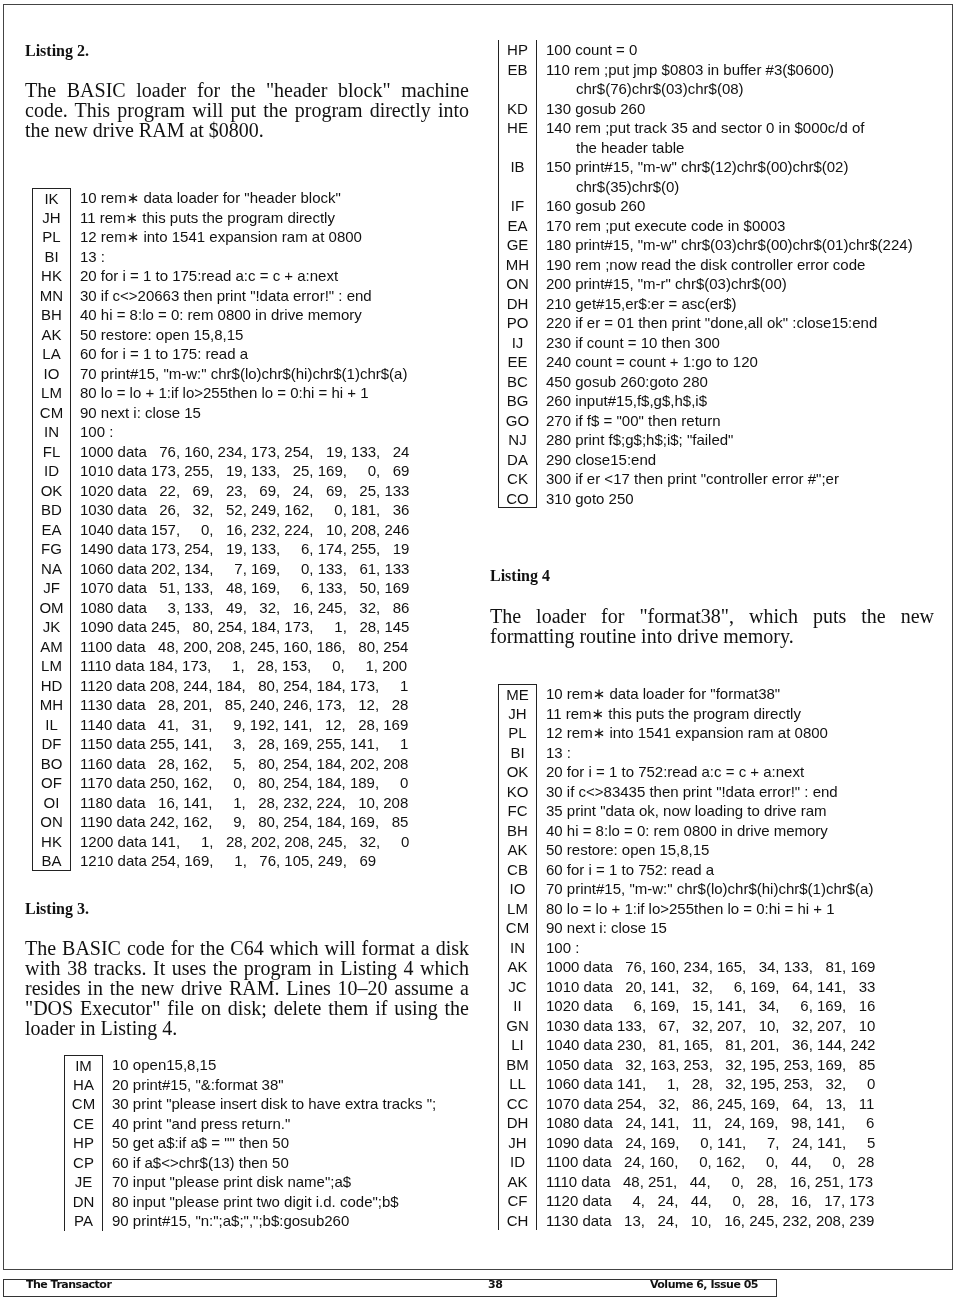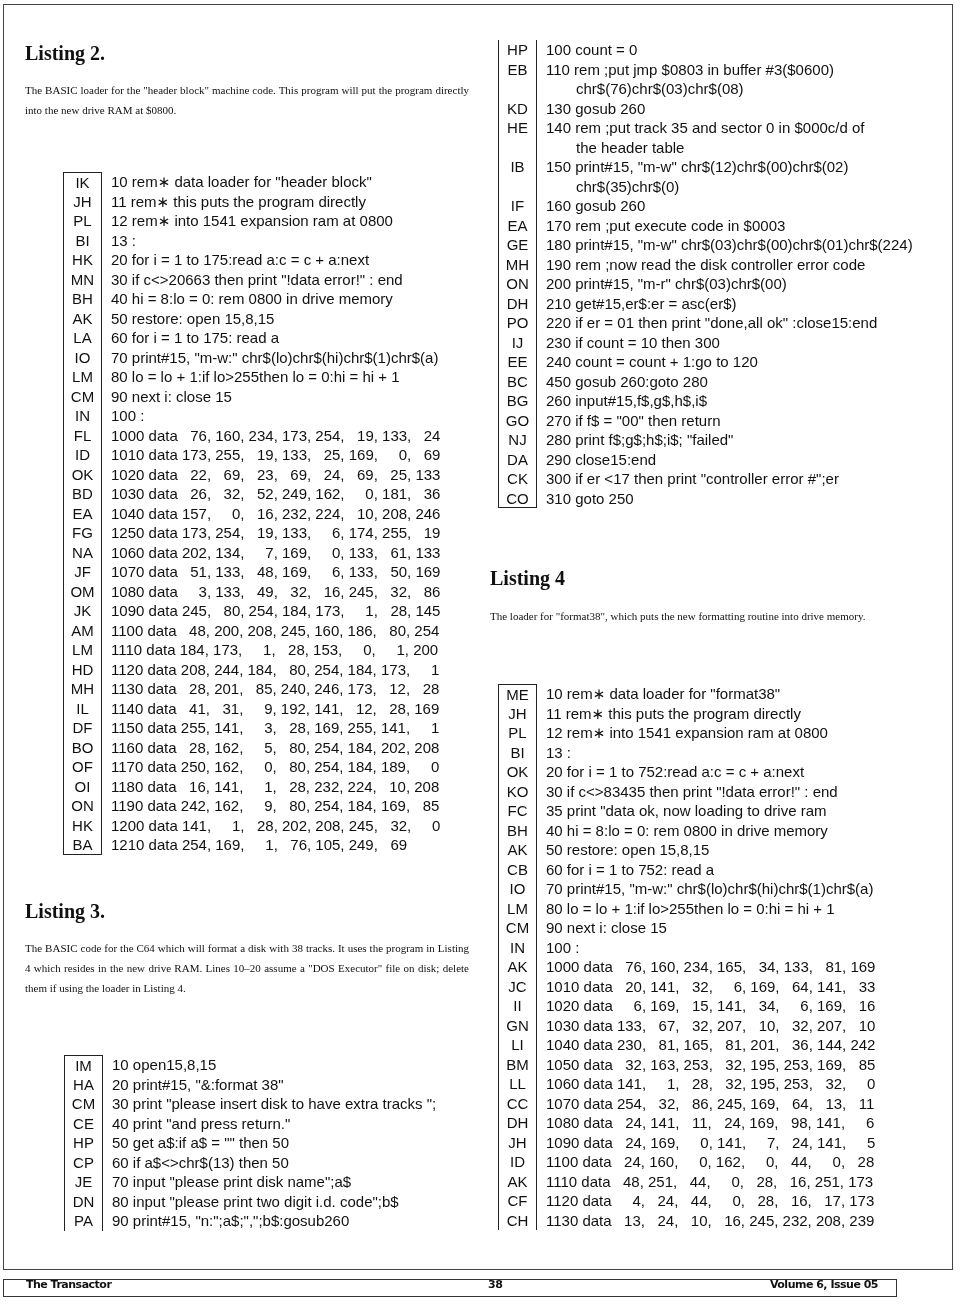--- a/index.html
+++ b/index.html
@@ -1,58 +1,58 @@
 <!DOCTYPE html>
 <html><head>
 <meta charset="utf-8">
 <style>
   html, body { margin: 0; padding: 0; background: #ffffff; }
   body { width: 960px; height: 1305px; position: relative; overflow: hidden; color: #111; }
   .frame { position: absolute; left: 3px; top: 4px; width: 950px; height: 1266px; border: 1.5px solid #444; box-sizing: border-box; }
-  .heading { font-family: "Liberation Serif", serif; font-weight: bold; font-size: 20px; margin: 0; }
-  .para { font-family: "Liberation Serif", serif; font-size: 11px; line-height: 20px; text-align: justify; margin: 0; }
+  .heading { font-family: "Liberation Serif", serif; font-weight: bold; font-size: 16px; margin: 0; }
+  .para { font-family: "Liberation Serif", serif; font-size: 20px; line-height: 20px; text-align: justify; margin: 0; }
   .listing { position: absolute; font-family: "Liberation Sans", sans-serif; font-size: 15px; padding-left: 8px; }
   .listing .row { display: flex; height: 19.5px; line-height: 19.5px; white-space: pre; }
   .listing .code { width: 37px; text-align: center; border-right: 1.4px solid #222; flex: none; }
   .listing .text { padding-left: 9px; }
   .listing .text.indent { padding-left: 39px; }
   .boxed { border-left: 1.4px solid #222; }
   .box-top { border-top: 1.4px solid #222; }
   .box-bottom { border-bottom: 1.4px solid #222; }
-  .footer { position: absolute; left: 3px; top: 1279px; width: 894px; height: 18px; border: 1.5px solid #333; box-sizing: border-box; font-family: "DejaVu Sans", sans-serif; font-weight: bold; font-size: 11px; letter-spacing: -0.5px; display: flex; align-items: center; justify-content: space-between; padding: 0 18px 8px 22px; }
+  .footer { position: absolute; left: 3px; top: 1279px; width: 774px; height: 18px; border: 1.5px solid #333; box-sizing: border-box; font-family: "DejaVu Sans", sans-serif; font-weight: bold; font-size: 11px; letter-spacing: -0.5px; display: flex; align-items: center; justify-content: space-between; padding: 0 18px 8px 22px; }
   .footer .mid { position: absolute; left: 484px; }
 </style>
 </head>
 <body>
 
 <div class="frame"></div>
 
 <h2 class="heading" style="position:absolute;left:25px;top:42px;">Listing 2.</h2>
 <p class="para" style="position:absolute;left:25px;top:80px;width:444px;">The BASIC loader for the "header block" machine code. This program will put the program directly into the new drive RAM at $0800.</p>
 
-<div class="listing" id="listing2-box" style="left:24px;top:172px;width:440px;margin-left:31px;">
+<div class="listing" id="listing2-box" style="left:24px;top:188px;width:440px;">
     <div class="row"><span class="code boxed box-top">IK</span><span class="text">10 rem∗ data loader for "header block"</span></div>
     <div class="row"><span class="code boxed">JH</span><span class="text">11 rem∗ this puts the program directly</span></div>
     <div class="row"><span class="code boxed">PL</span><span class="text">12 rem∗ into 1541 expansion ram at 0800</span></div>
     <div class="row"><span class="code boxed">BI</span><span class="text">13 :</span></div>
     <div class="row"><span class="code boxed">HK</span><span class="text">20 for i = 1 to 175:read a:c = c + a:next</span></div>
     <div class="row"><span class="code boxed">MN</span><span class="text">30 if c&lt;&gt;20663 then print "!data error!" : end</span></div>
     <div class="row"><span class="code boxed">BH</span><span class="text">40 hi = 8:lo = 0: rem 0800 in drive memory</span></div>
     <div class="row"><span class="code boxed">AK</span><span class="text">50 restore: open 15,8,15</span></div>
     <div class="row"><span class="code boxed">LA</span><span class="text">60 for i = 1 to 175: read a</span></div>
     <div class="row"><span class="code boxed">IO</span><span class="text">70 print#15, "m-w:" chr$(lo)chr$(hi)chr$(1)chr$(a)</span></div>
     <div class="row"><span class="code boxed">LM</span><span class="text">80 lo = lo + 1:if lo&gt;255then lo = 0:hi = hi + 1</span></div>
     <div class="row"><span class="code boxed">CM</span><span class="text">90 next i: close 15</span></div>
     <div class="row"><span class="code boxed">IN</span><span class="text">100 :</span></div>
     <div class="row"><span class="code boxed">FL</span><span class="text">1000 data   76, 160, 234, 173, 254,   19, 133,   24</span></div>
     <div class="row"><span class="code boxed">ID</span><span class="text">1010 data 173, 255,   19, 133,   25, 169,     0,   69</span></div>
     <div class="row"><span class="code boxed">OK</span><span class="text">1020 data   22,   69,   23,   69,   24,   69,   25, 133</span></div>
     <div class="row"><span class="code boxed">BD</span><span class="text">1030 data   26,   32,   52, 249, 162,     0, 181,   36</span></div>
     <div class="row"><span class="code boxed">EA</span><span class="text">1040 data 157,     0,   16, 232, 224,   10, 208, 246</span></div>
-    <div class="row"><span class="code boxed">FG</span><span class="text">1250 data 173, 254,   19, 133,     6, 174, 255,   19</span></div>
+    <div class="row"><span class="code boxed">FG</span><span class="text">1490 data 173, 254,   19, 133,     6, 174, 255,   19</span></div>
     <div class="row"><span class="code boxed">NA</span><span class="text">1060 data 202, 134,     7, 169,     0, 133,   61, 133</span></div>
     <div class="row"><span class="code boxed">JF</span><span class="text">1070 data   51, 133,   48, 169,     6, 133,   50, 169</span></div>
     <div class="row"><span class="code boxed">OM</span><span class="text">1080 data     3, 133,   49,   32,   16, 245,   32,   86</span></div>
     <div class="row"><span class="code boxed">JK</span><span class="text">1090 data 245,   80, 254, 184, 173,     1,   28, 145</span></div>
     <div class="row"><span class="code boxed">AM</span><span class="text">1100 data   48, 200, 208, 245, 160, 186,   80, 254</span></div>
     <div class="row"><span class="code boxed">LM</span><span class="text">1110 data 184, 173,     1,   28, 153,     0,     1, 200</span></div>
     <div class="row"><span class="code boxed">HD</span><span class="text">1120 data 208, 244, 184,   80, 254, 184, 173,     1</span></div>
     <div class="row"><span class="code boxed">MH</span><span class="text">1130 data   28, 201,   85, 240, 246, 173,   12,   28</span></div>
     <div class="row"><span class="code boxed">IL</span><span class="text">1140 data   41,   31,     9, 192, 141,   12,   28, 169</span></div>
     <div class="row"><span class="code boxed">DF</span><span class="text">1150 data 255, 141,     3,   28, 169, 255, 141,     1</span></div>

